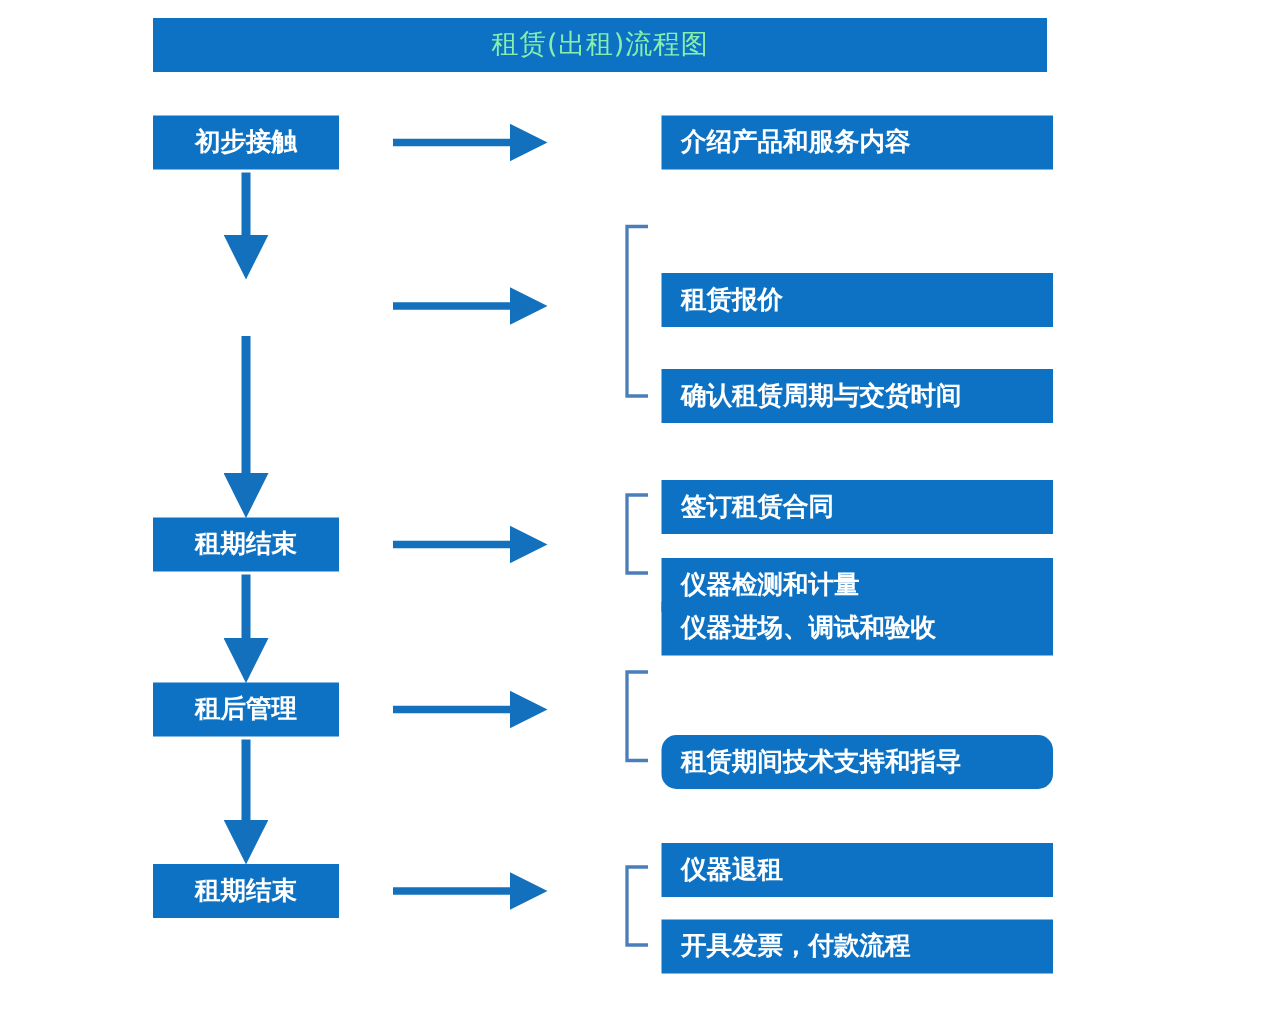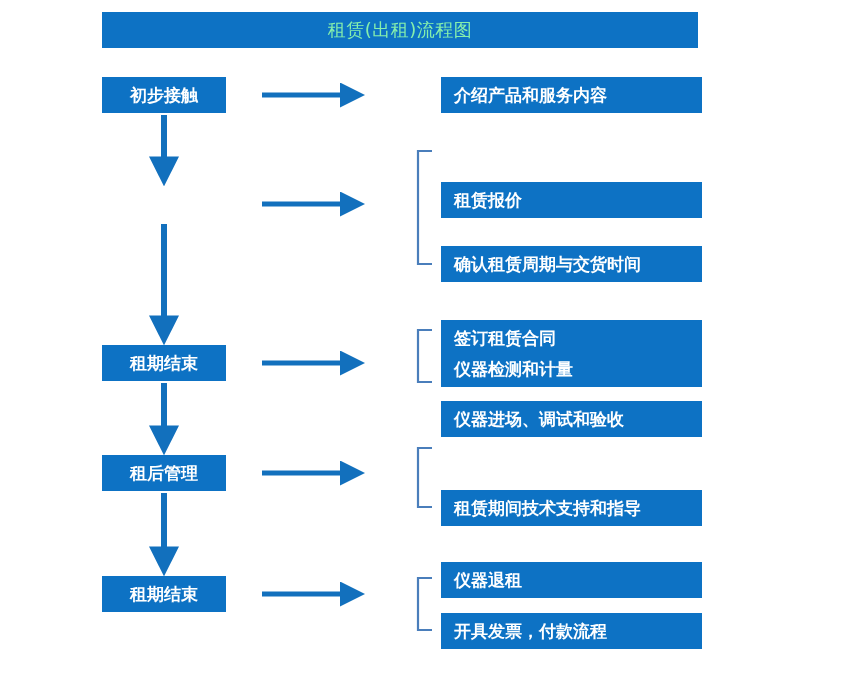--- a/index.html
+++ b/index.html
@@ -163,27 +163,27 @@
   </div>
   <div class="box detail-box" style="top:182px;">
     <span class="box-text">租赁报价</span>
   </div>
   <div class="box detail-box" style="top:246px;align-items:center;">
     <span class="box-text">确认租赁周期与交货时间</span>
   </div>
   <div class="box detail-box" style="top:320px;text-align:right;">
     <span class="box-text">签订租赁合同</span>
   </div>
-  <div class="box detail-box" style="top:351px;">
+  <div class="box detail-box" style="top:372px;">
     <span class="box-text">仪器检测和计量</span>
   </div>
   <div class="box detail-box" style="top:401px;text-align:center;">
     <span class="box-text">仪器进场、调试和验收</span>
   </div>
-  <div class="box detail-box" style="top:490px;">
+  <div class="box detail-box" style="top:490px;border-radius:10px;">
     <span class="box-text">租赁期间技术支持和指导</span>
   </div>
   <div class="box detail-box" style="top:562px;">
     <span class="box-text">仪器退租</span>
   </div>
   <div class="box detail-box" style="top:613px;">
     <span class="box-text">开具发票，付款流程</span>
   </div>
 
 </div>

